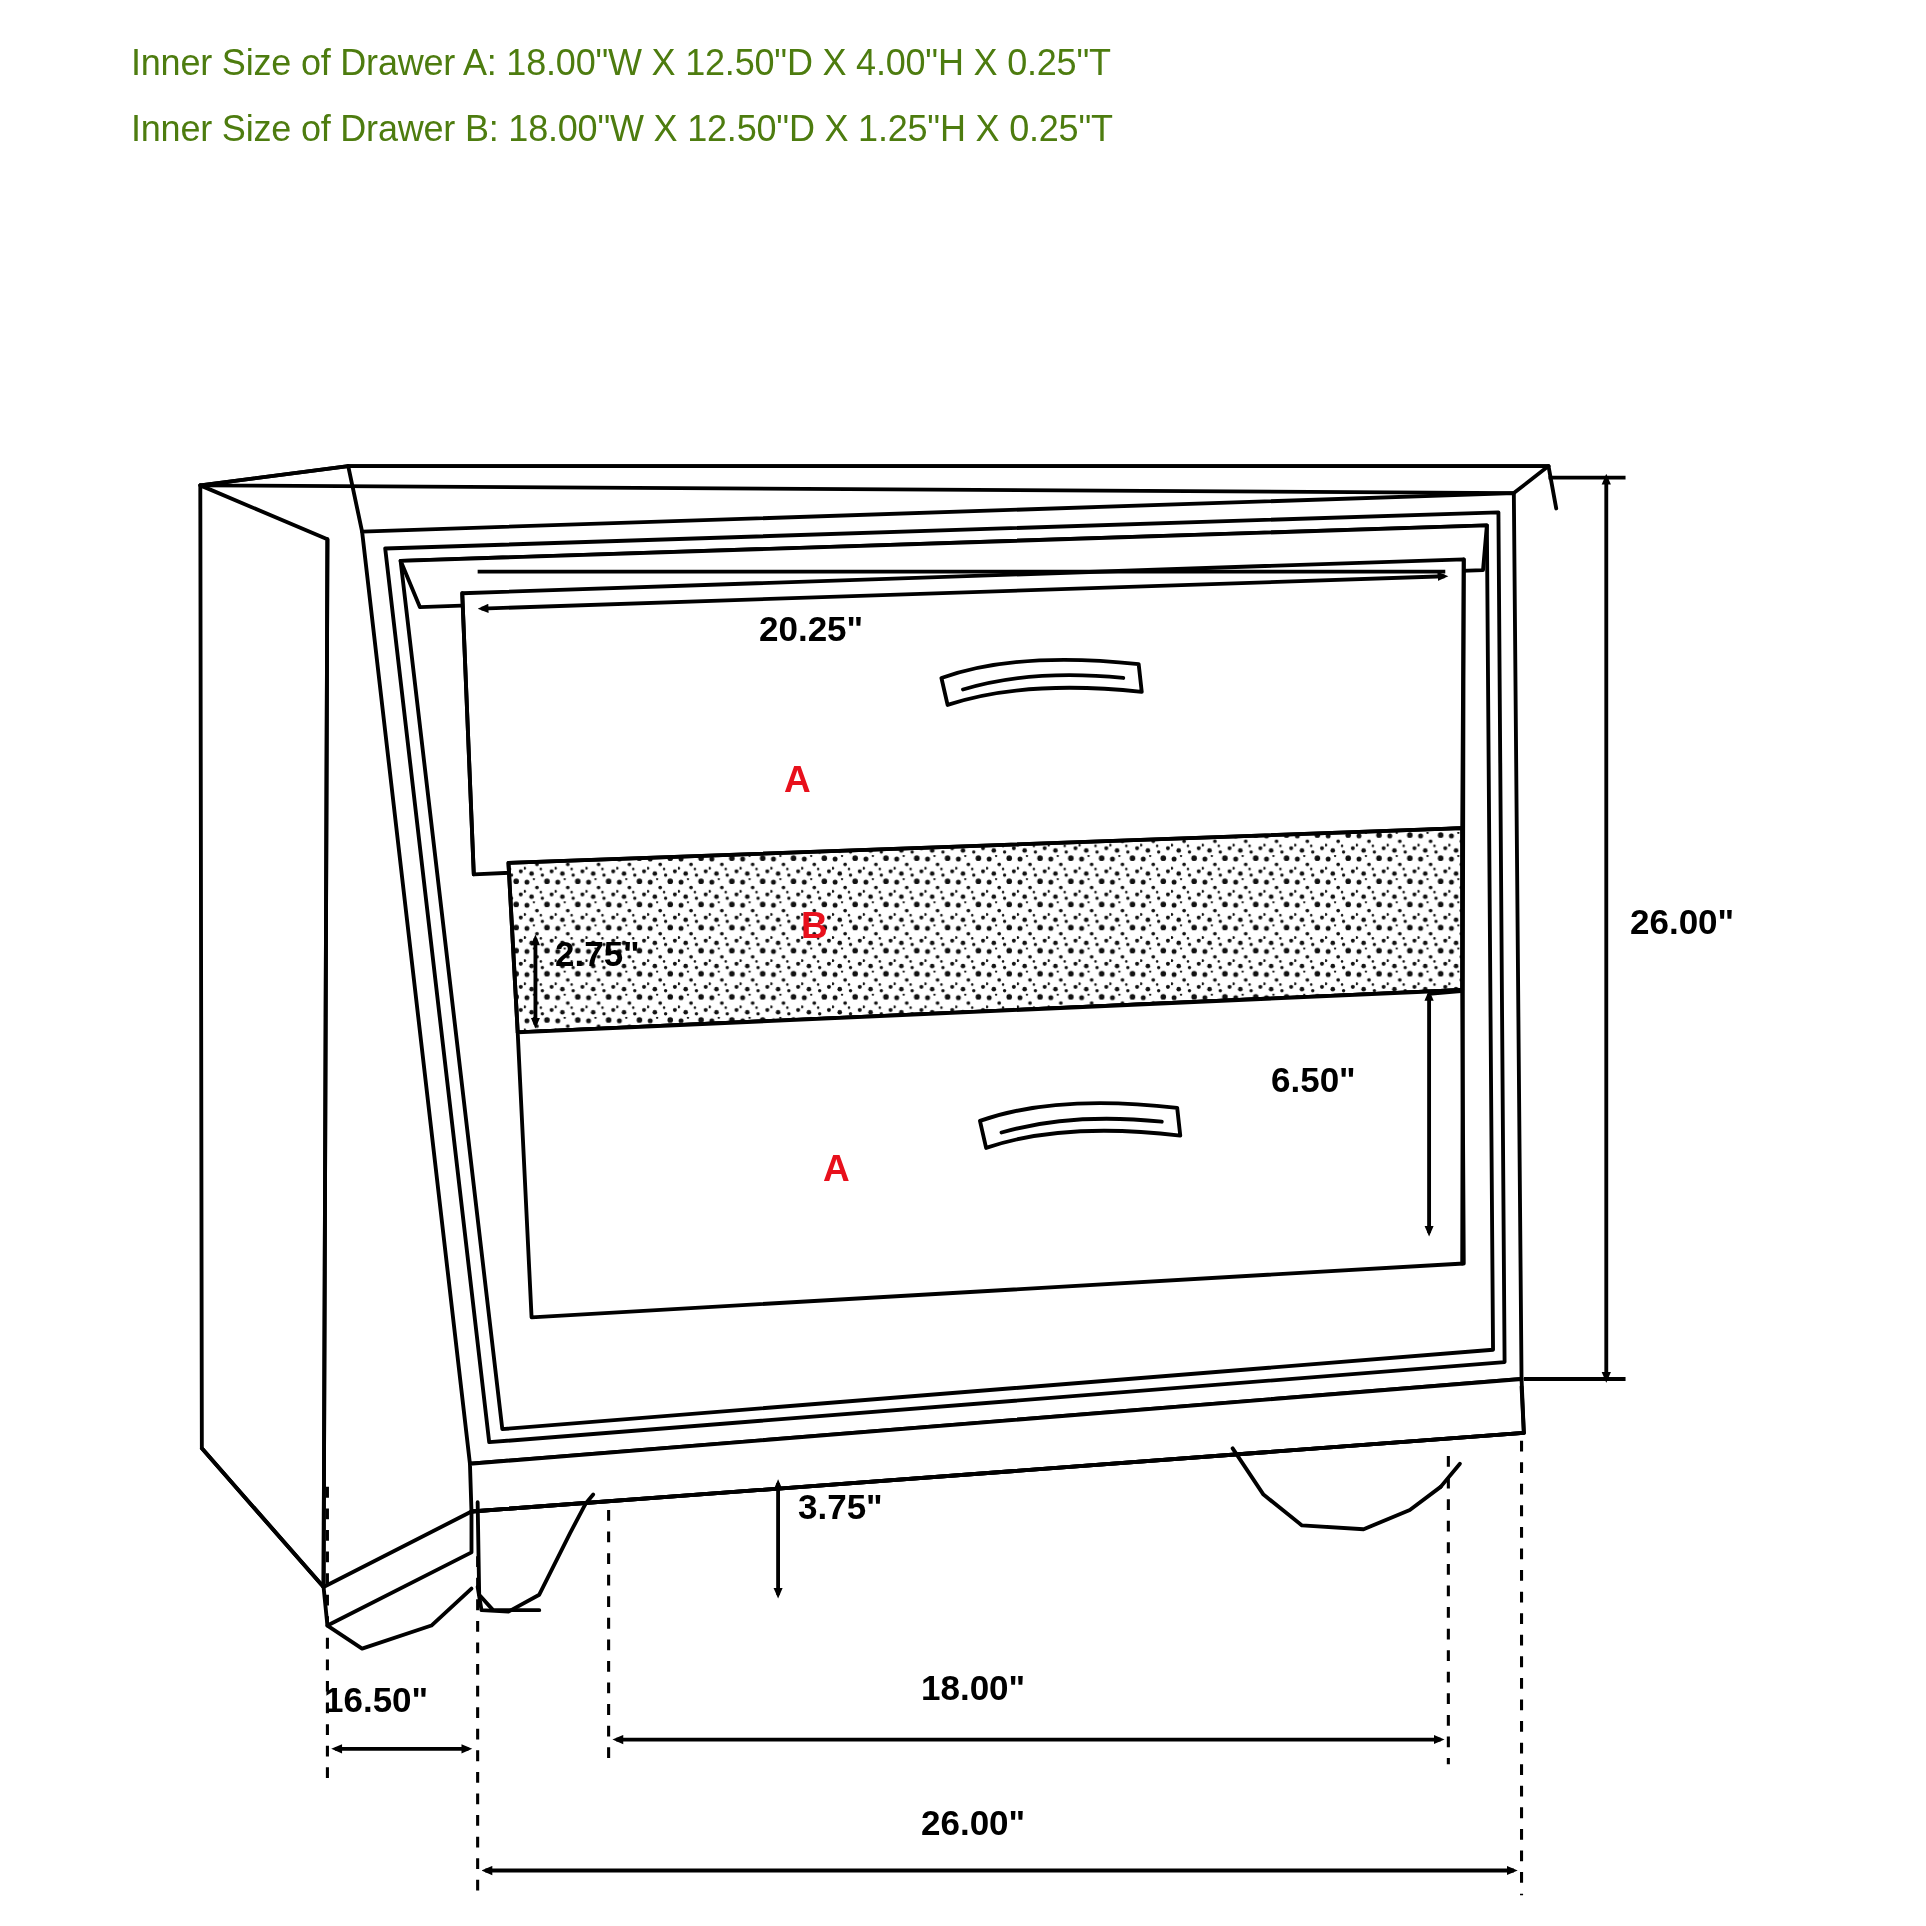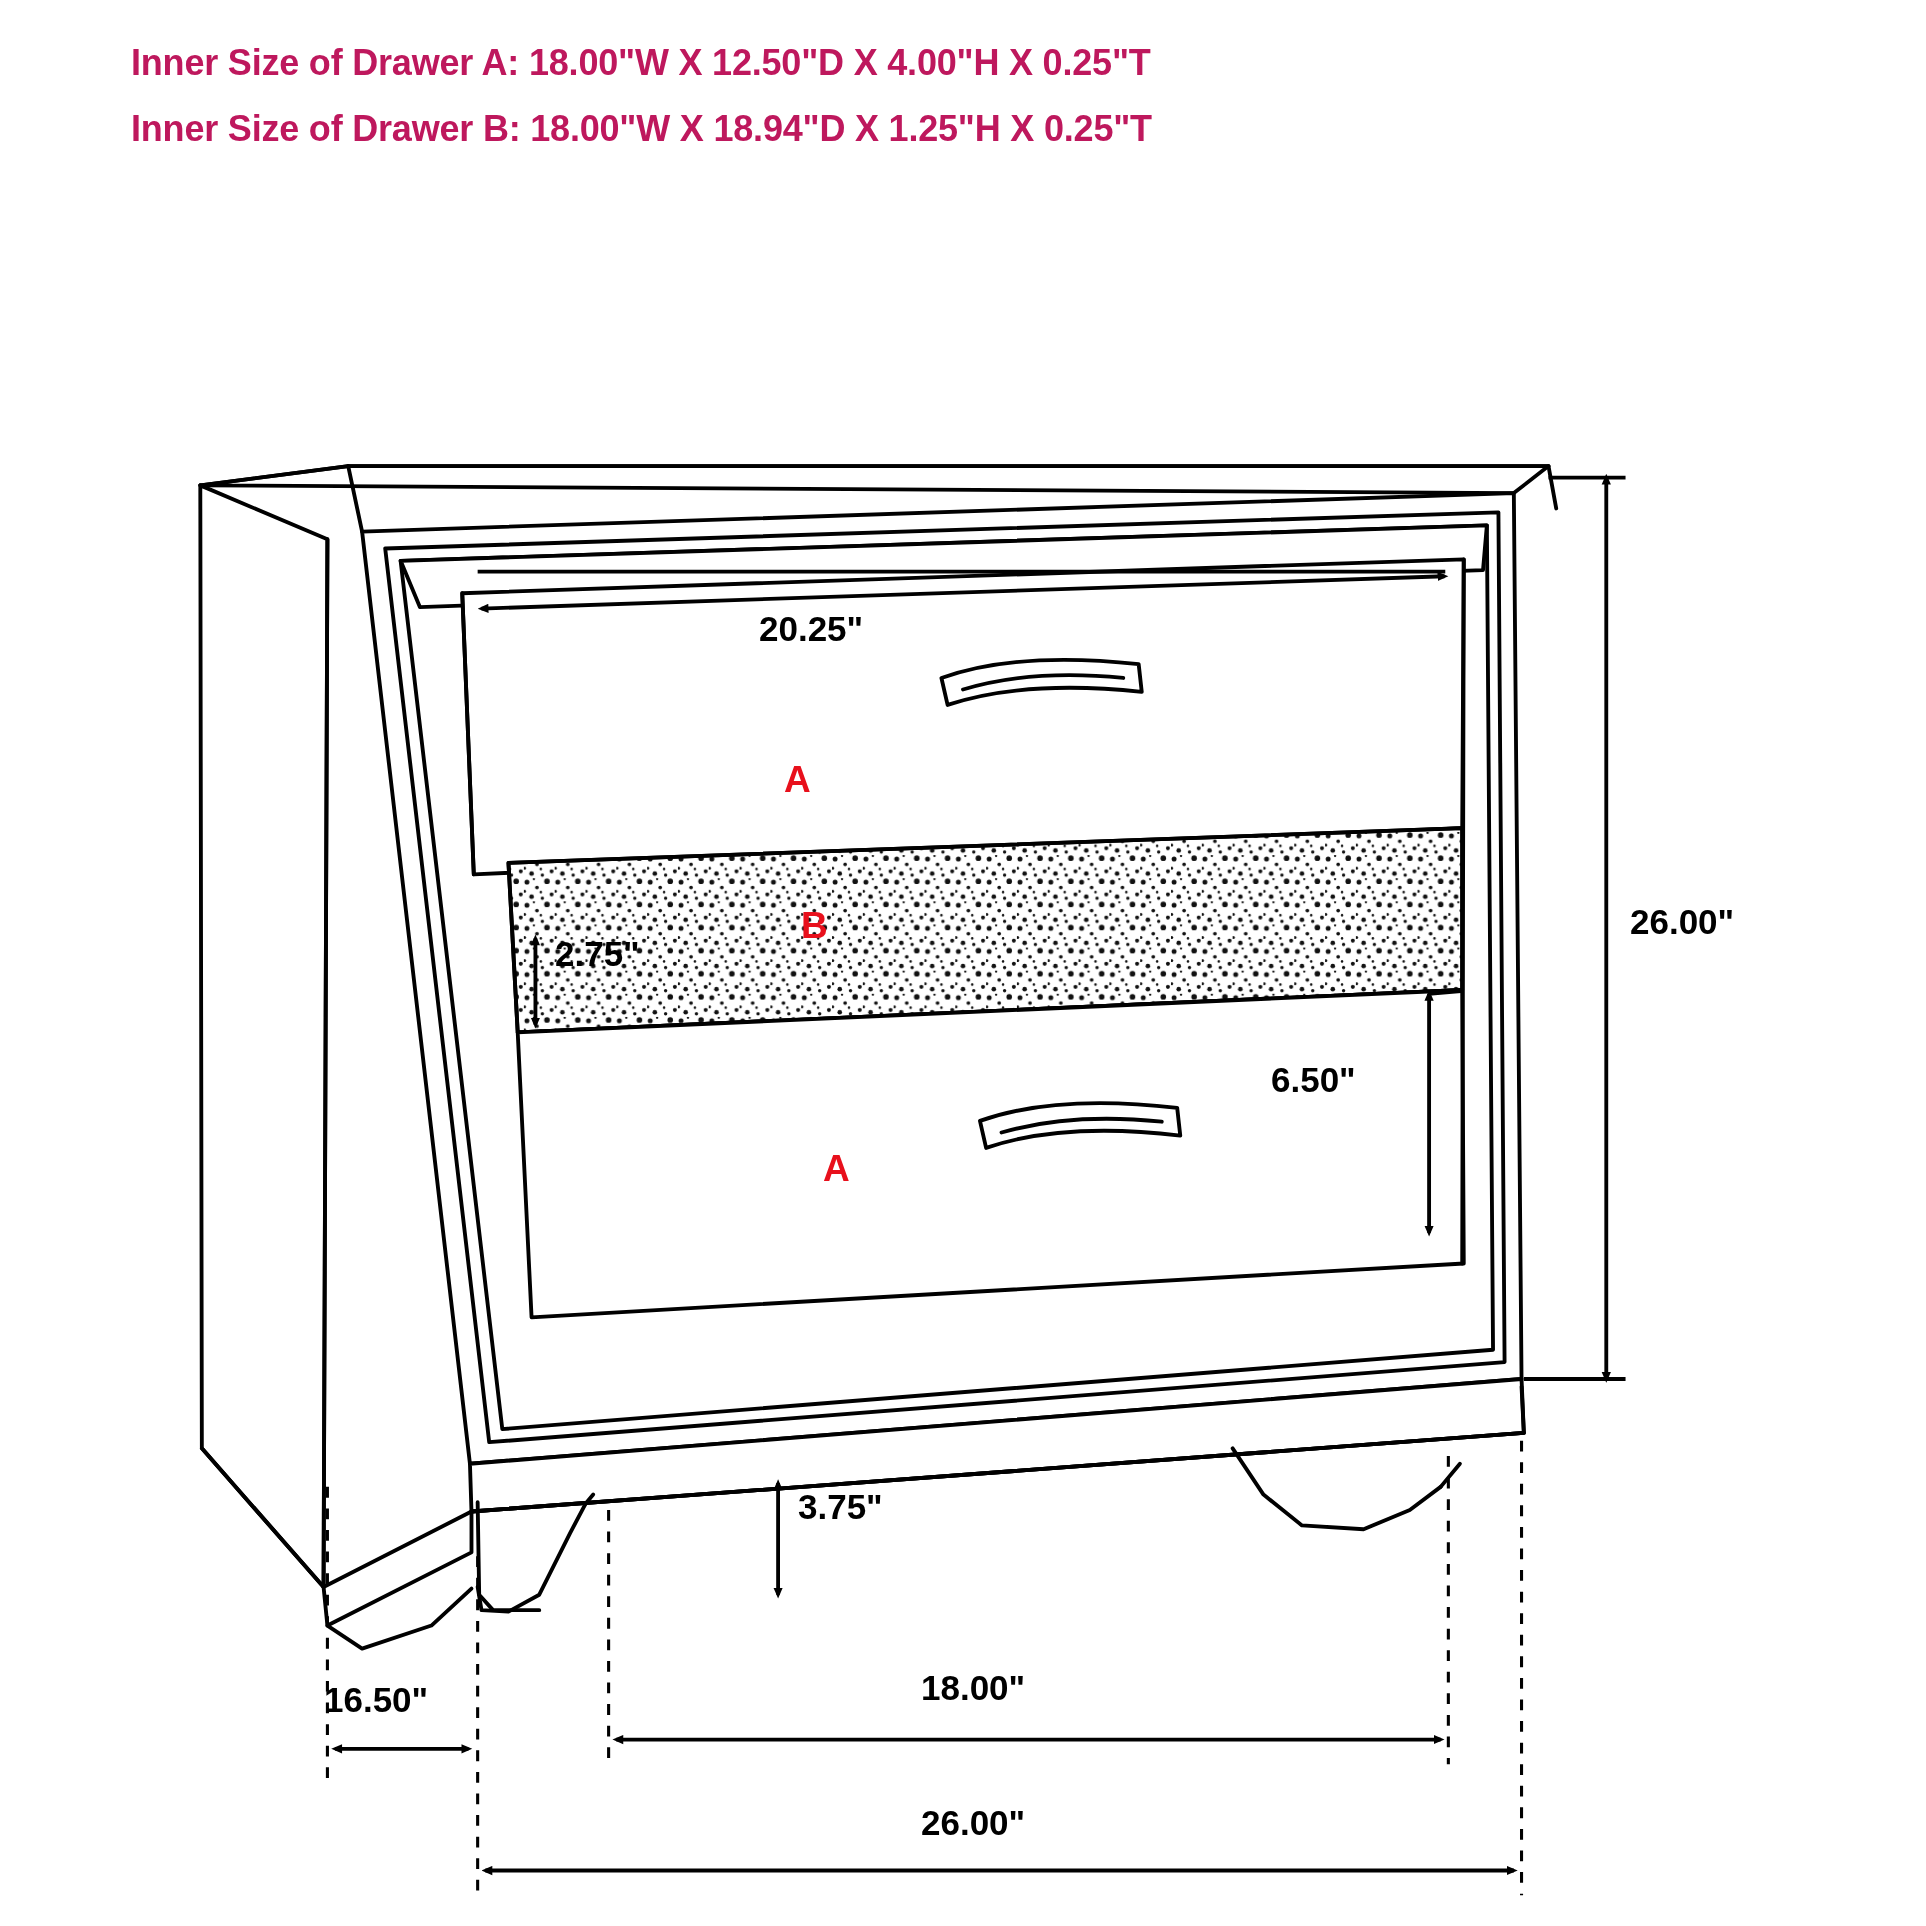--- a/index.html
+++ b/index.html
@@ -16,25 +16,25 @@
     overflow: hidden;
   }
   #diagram-root {
     position: absolute;
     left: 0; top: 0;
     width: 1926px;
     height: 1926px;
   }
   .spec-line {
     position: absolute;
-    font-weight: bold;
+    font-weight: normal;
     font-size: 36px;
     letter-spacing: -0.2px;
     white-space: nowrap;
-    color: #be185d;
+    color: #4d7c0f;
   }
   #spec-a { left: 131px; top: 42px; }
   #spec-b { left: 131px; top: 108px; }
 
   svg#drawing {
     position: absolute;
     left: 0; top: 0;
     width: 1926px;
     height: 1926px;
   }
@@ -52,21 +52,21 @@
     color: #e8101c;
     white-space: nowrap;
   }
 </style>
 </head>
 <body>
 
 <div id="diagram-root">
 
   <div class="spec-line" id="spec-a">Inner Size of Drawer A: 18.00"W X 12.50"D X 4.00"H X 0.25"T</div>
-  <div class="spec-line" id="spec-b">Inner Size of Drawer B: 18.00"W X 18.94"D X 1.25"H X 0.25"T</div>
+  <div class="spec-line" id="spec-b">Inner Size of Drawer B: 18.00"W X 12.50"D X 1.25"H X 0.25"T</div>
 
   <svg id="drawing" viewBox="0 0 2500 2500">
     <defs>
       <marker id="arrow-end" markerWidth="18" markerHeight="18" refX="9" refY="6" orient="auto" markerUnits="userSpaceOnUse">
         <path d="M0,0 L14,6 L0,12 z" fill="#000"></path>
       </marker>
       <marker id="arrow-start" markerWidth="18" markerHeight="18" refX="5" refY="6" orient="auto" markerUnits="userSpaceOnUse">
         <path d="M14,0 L0,6 L14,12 z" fill="#000"></path>
       </marker>
       <pattern id="speckle" x="0" y="0" width="40" height="30" patternUnits="userSpaceOnUse">

